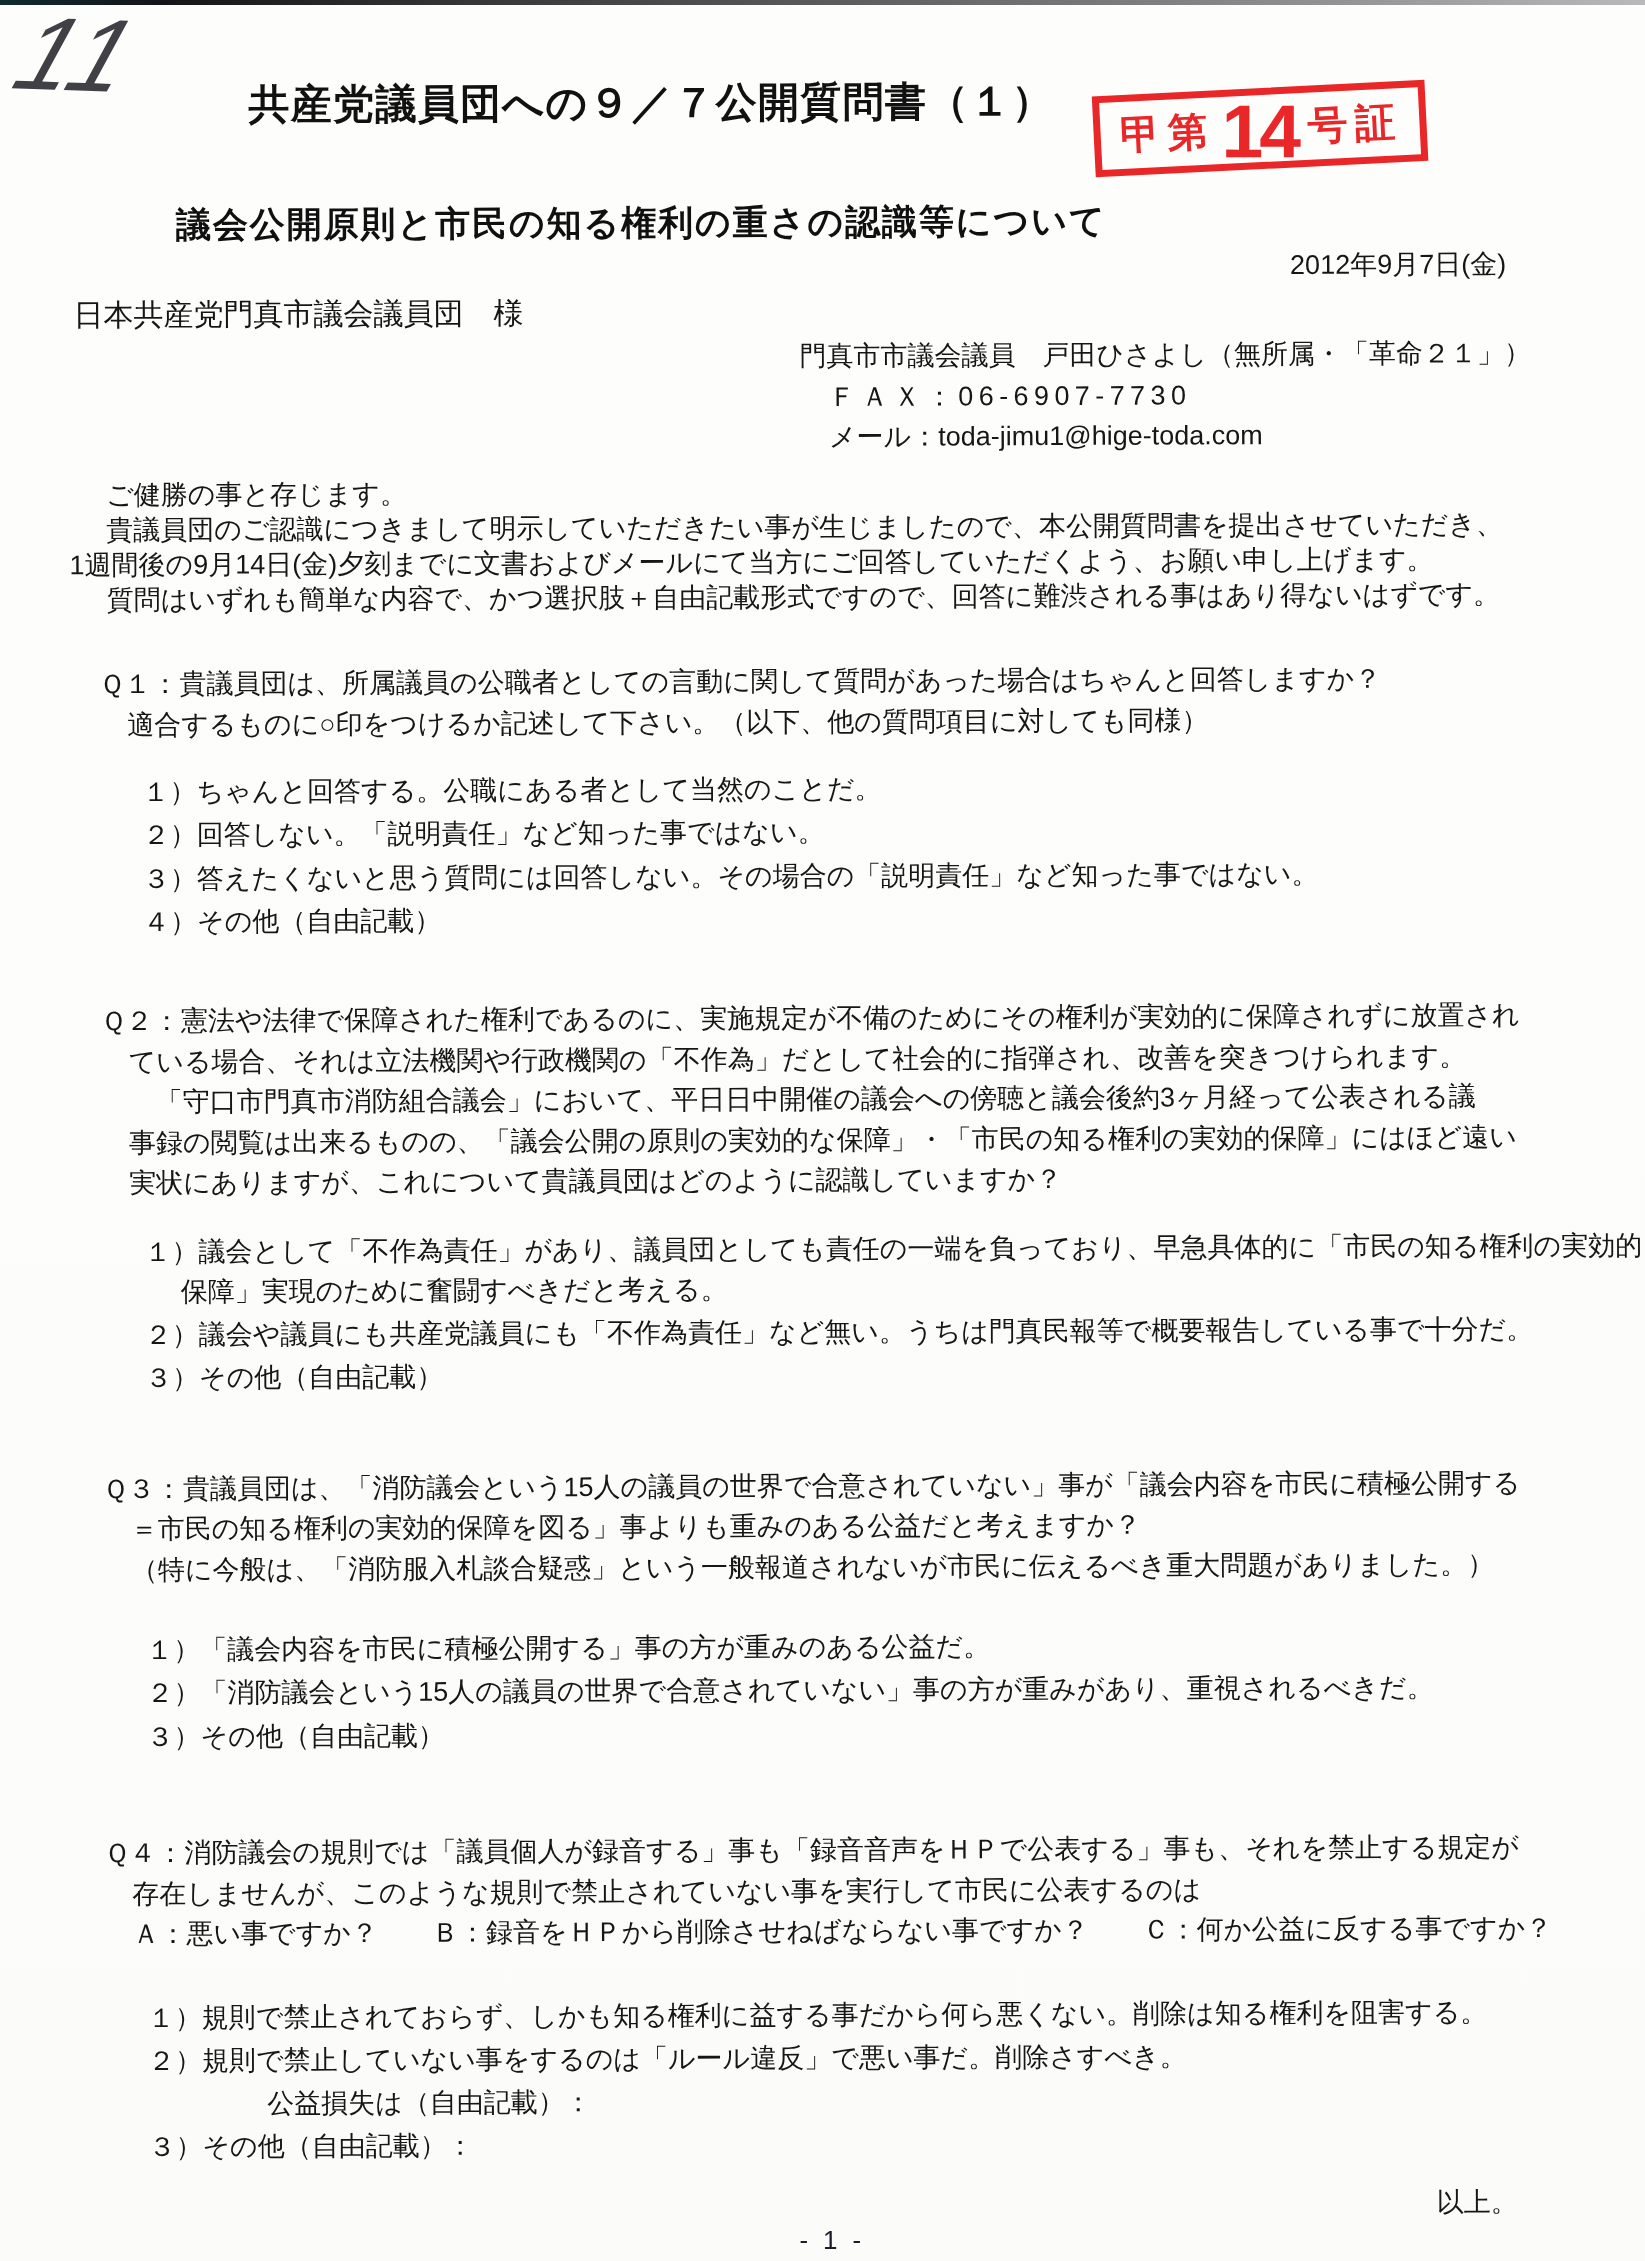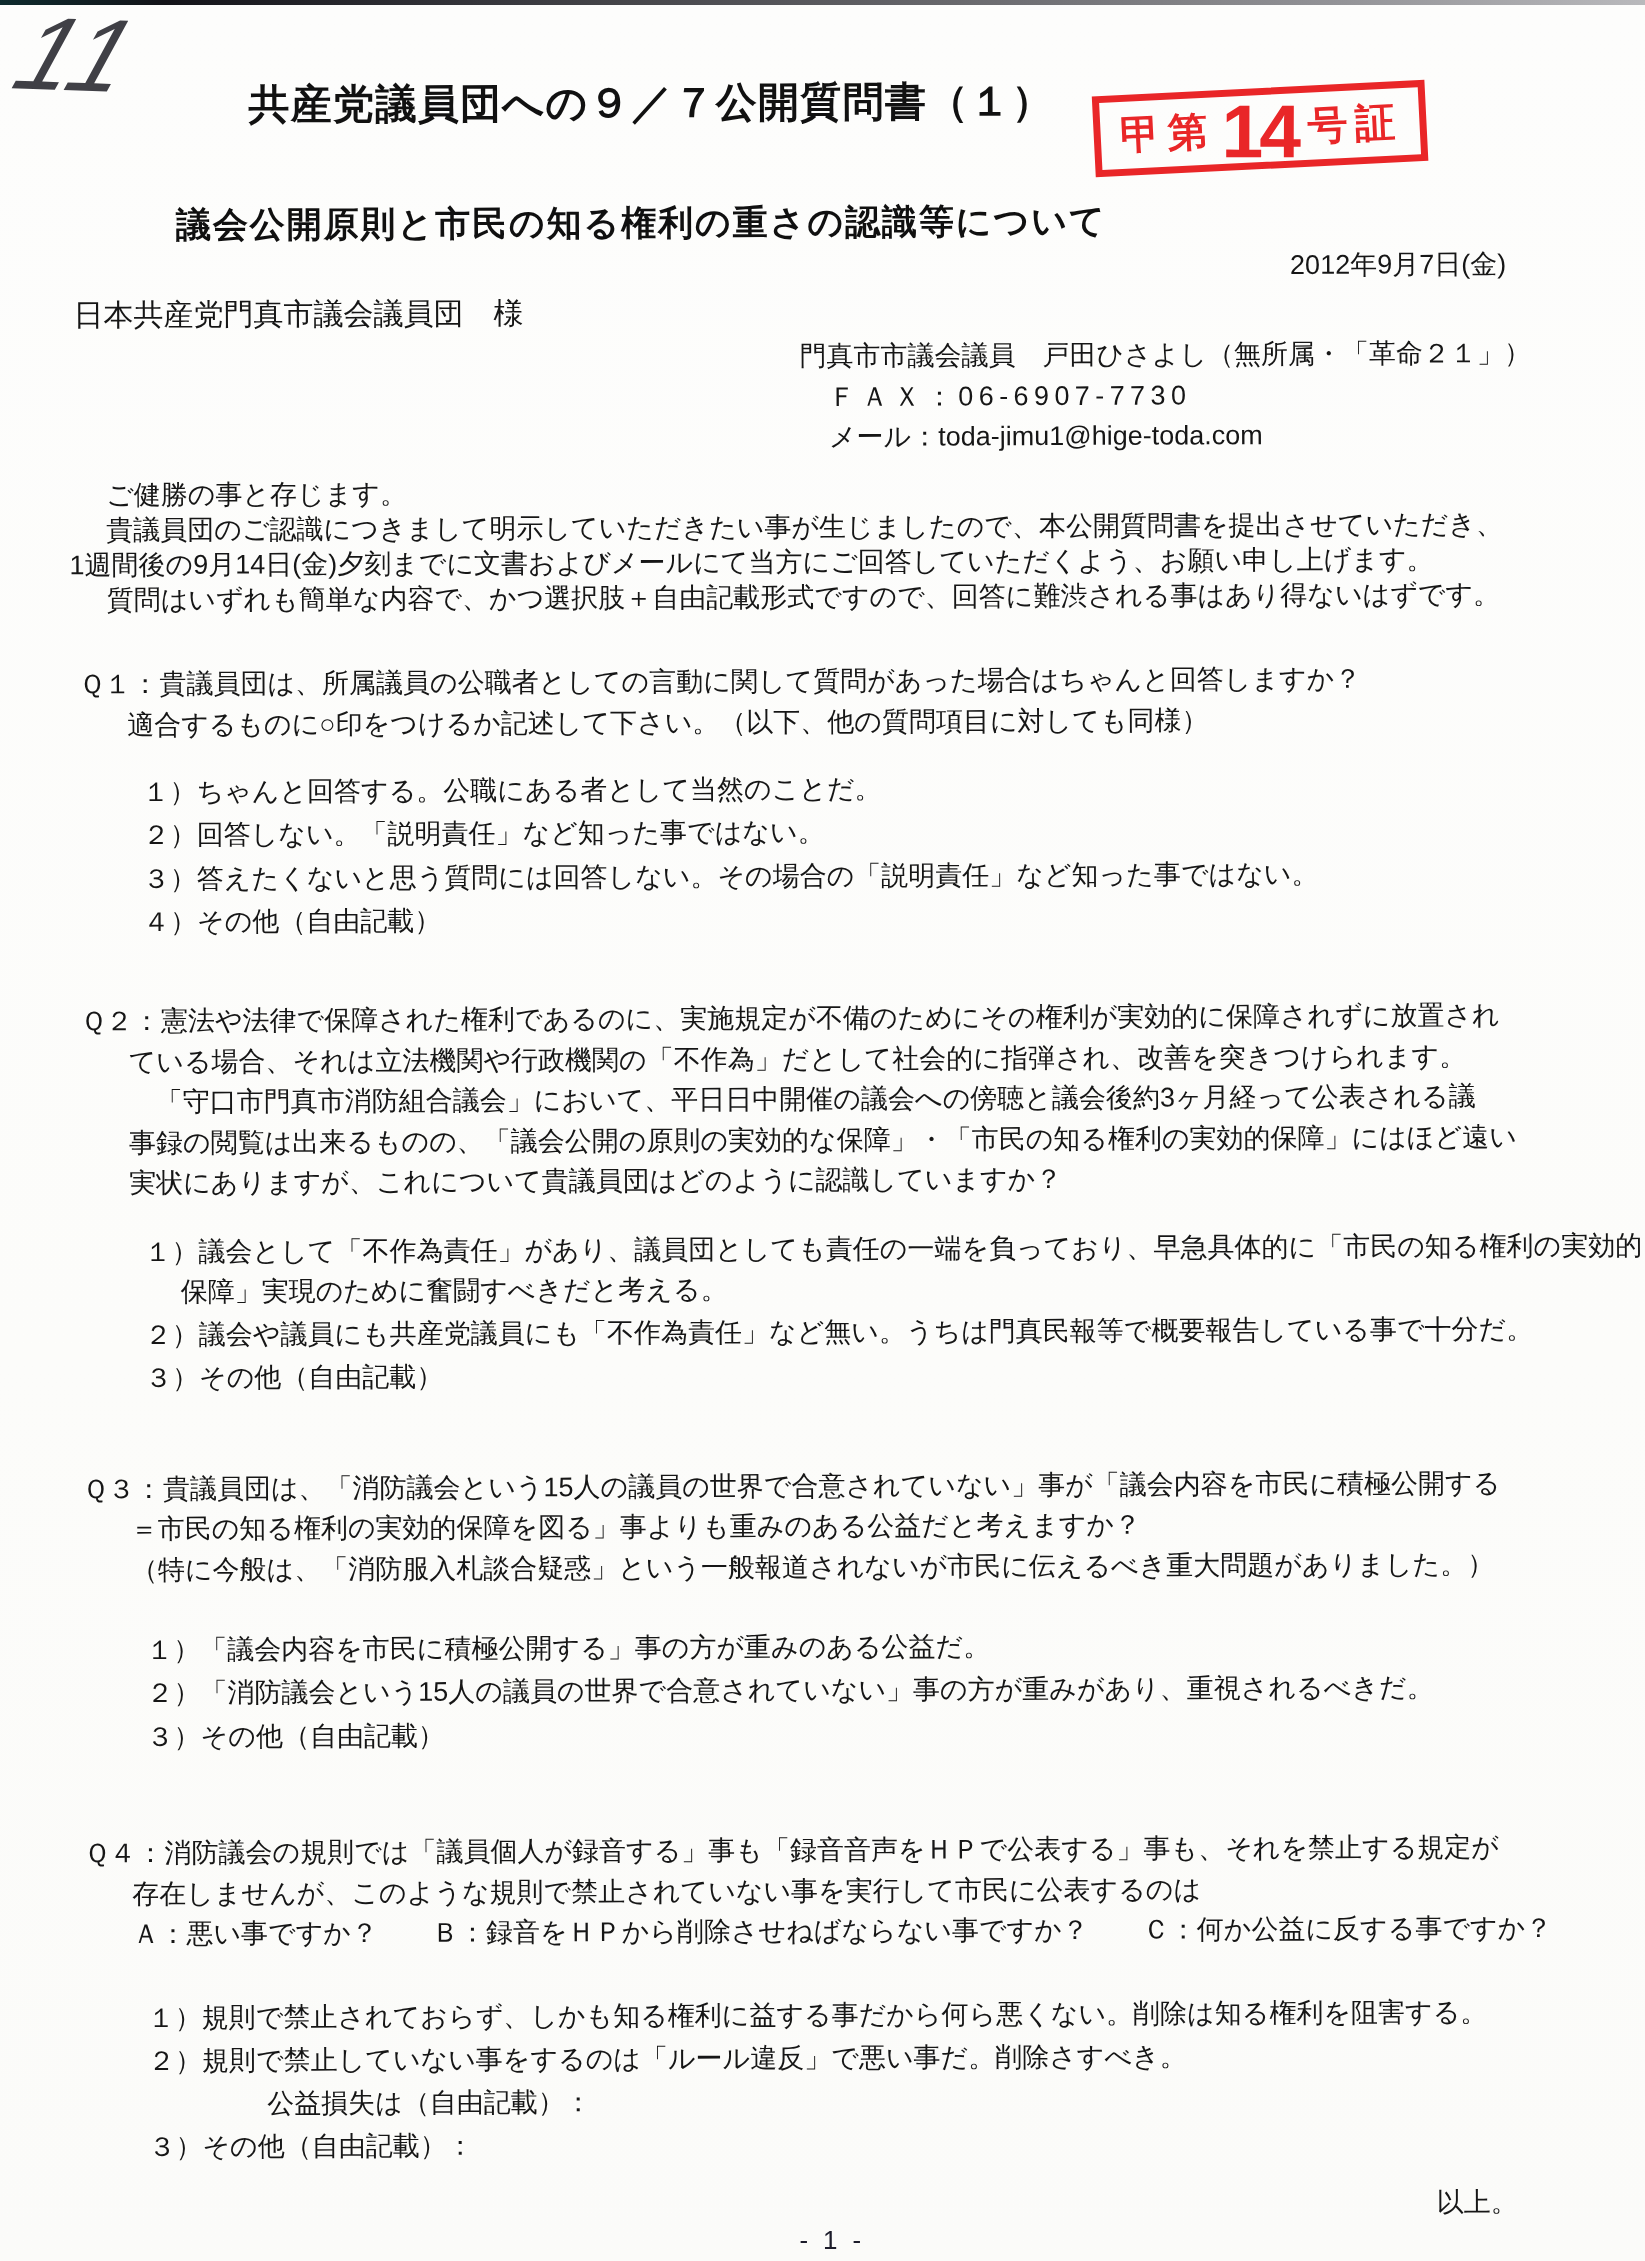--- a/index.html
+++ b/index.html
@@ -62,21 +62,21 @@
   .intro{margin:17px 0 0 0;font-size:27px;line-height:1.3;}
   .line{white-space:normal;}
   .indent{margin-left:77px;text-indent:27px;}
   .outdent{margin-left:67px;}
   .question{font-size:27px;line-height:1.5;}
   .q1{margin-top:46px;}
   .q2{margin-top:59px;}
   .q3{margin-top:70px;}
   .q4{margin-top:76px;}
   .q-first{margin-left:76px;}
-  .q-label{letter-spacing:0.6px;}
+  .q-label{letter-spacing:0.6px;margin-left:20px;}
   .q-cont{margin-left:124px;}
   .options{margin-top:27px;margin-left:139px;}
   .q2 .options{margin-top:28px;}
   .q3 .options{margin-top:40px;}
   .q4 .options{margin-top:43px;}
   .option{padding-left:36px;text-indent:-36px;margin-bottom:2.6px;}
   .option-sub{margin:1.3px 0 2.6px 119px;}
   .closing{margin-top:23px;padding-right:137px;text-align:right;font-size:27px;}
   .page-number{margin-top:1.3px;text-align:center;font-size:26px;letter-spacing:3.9px;color:#1c1c2a;}
 </style>

